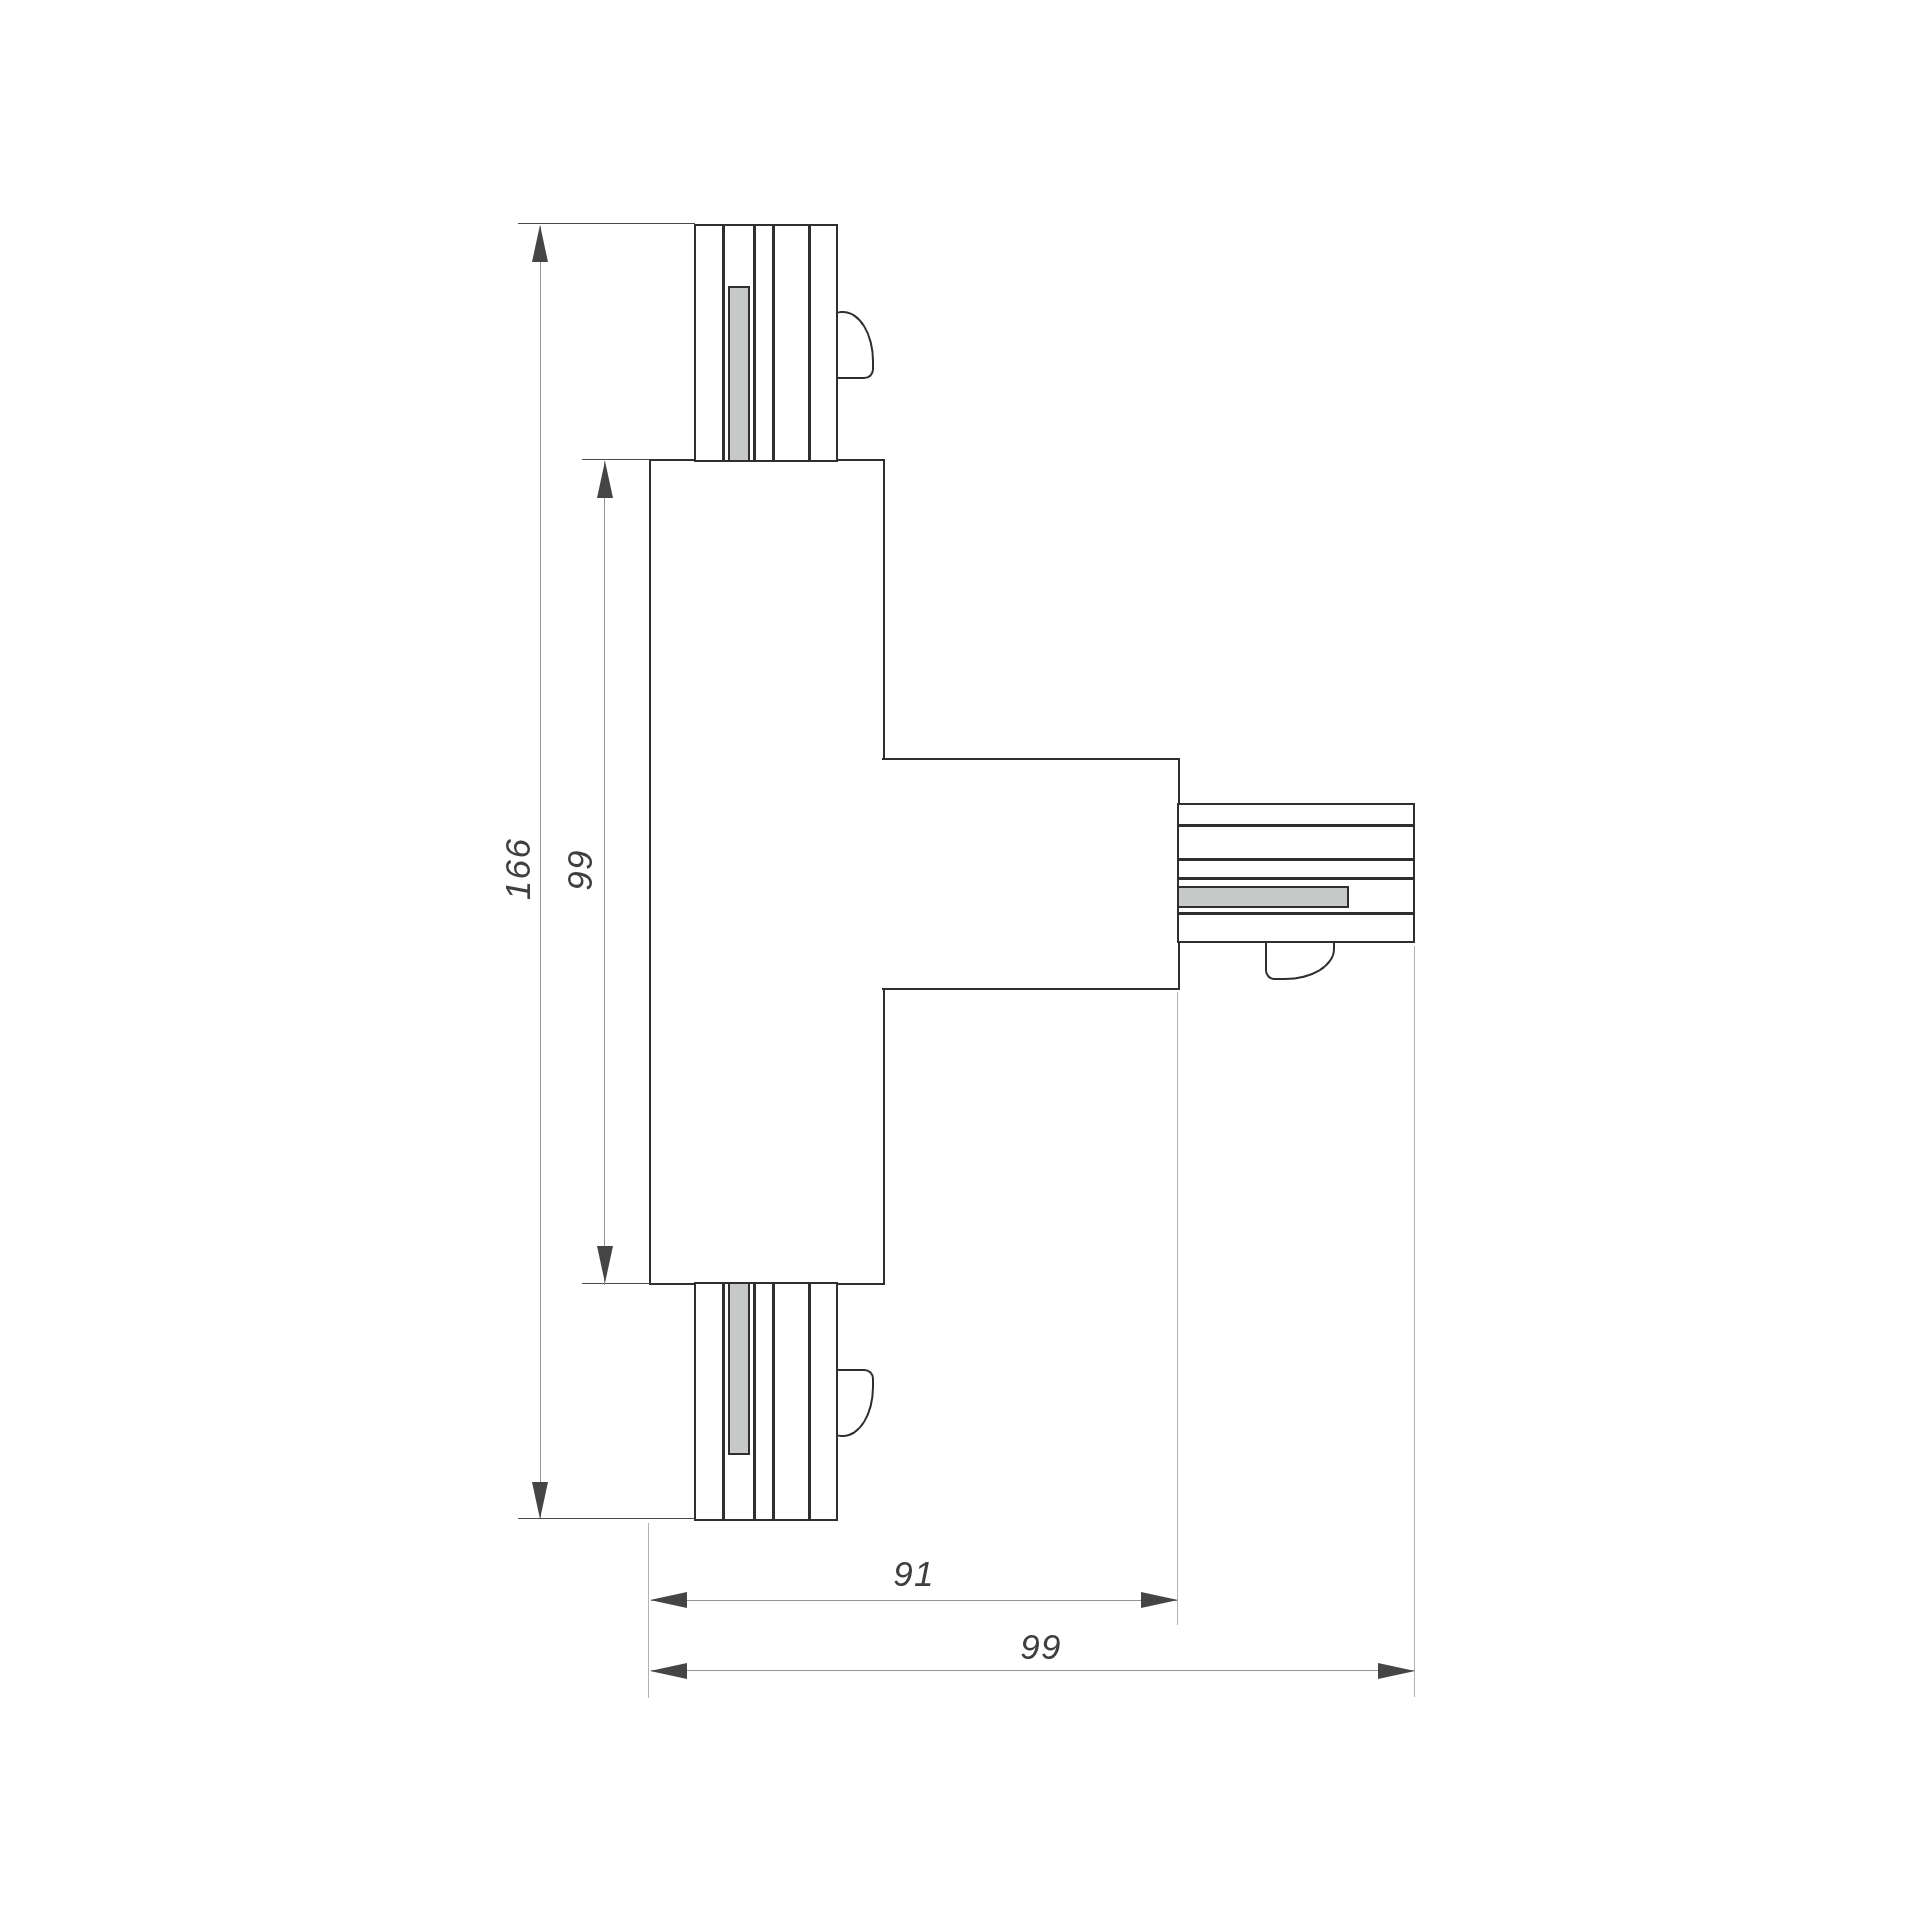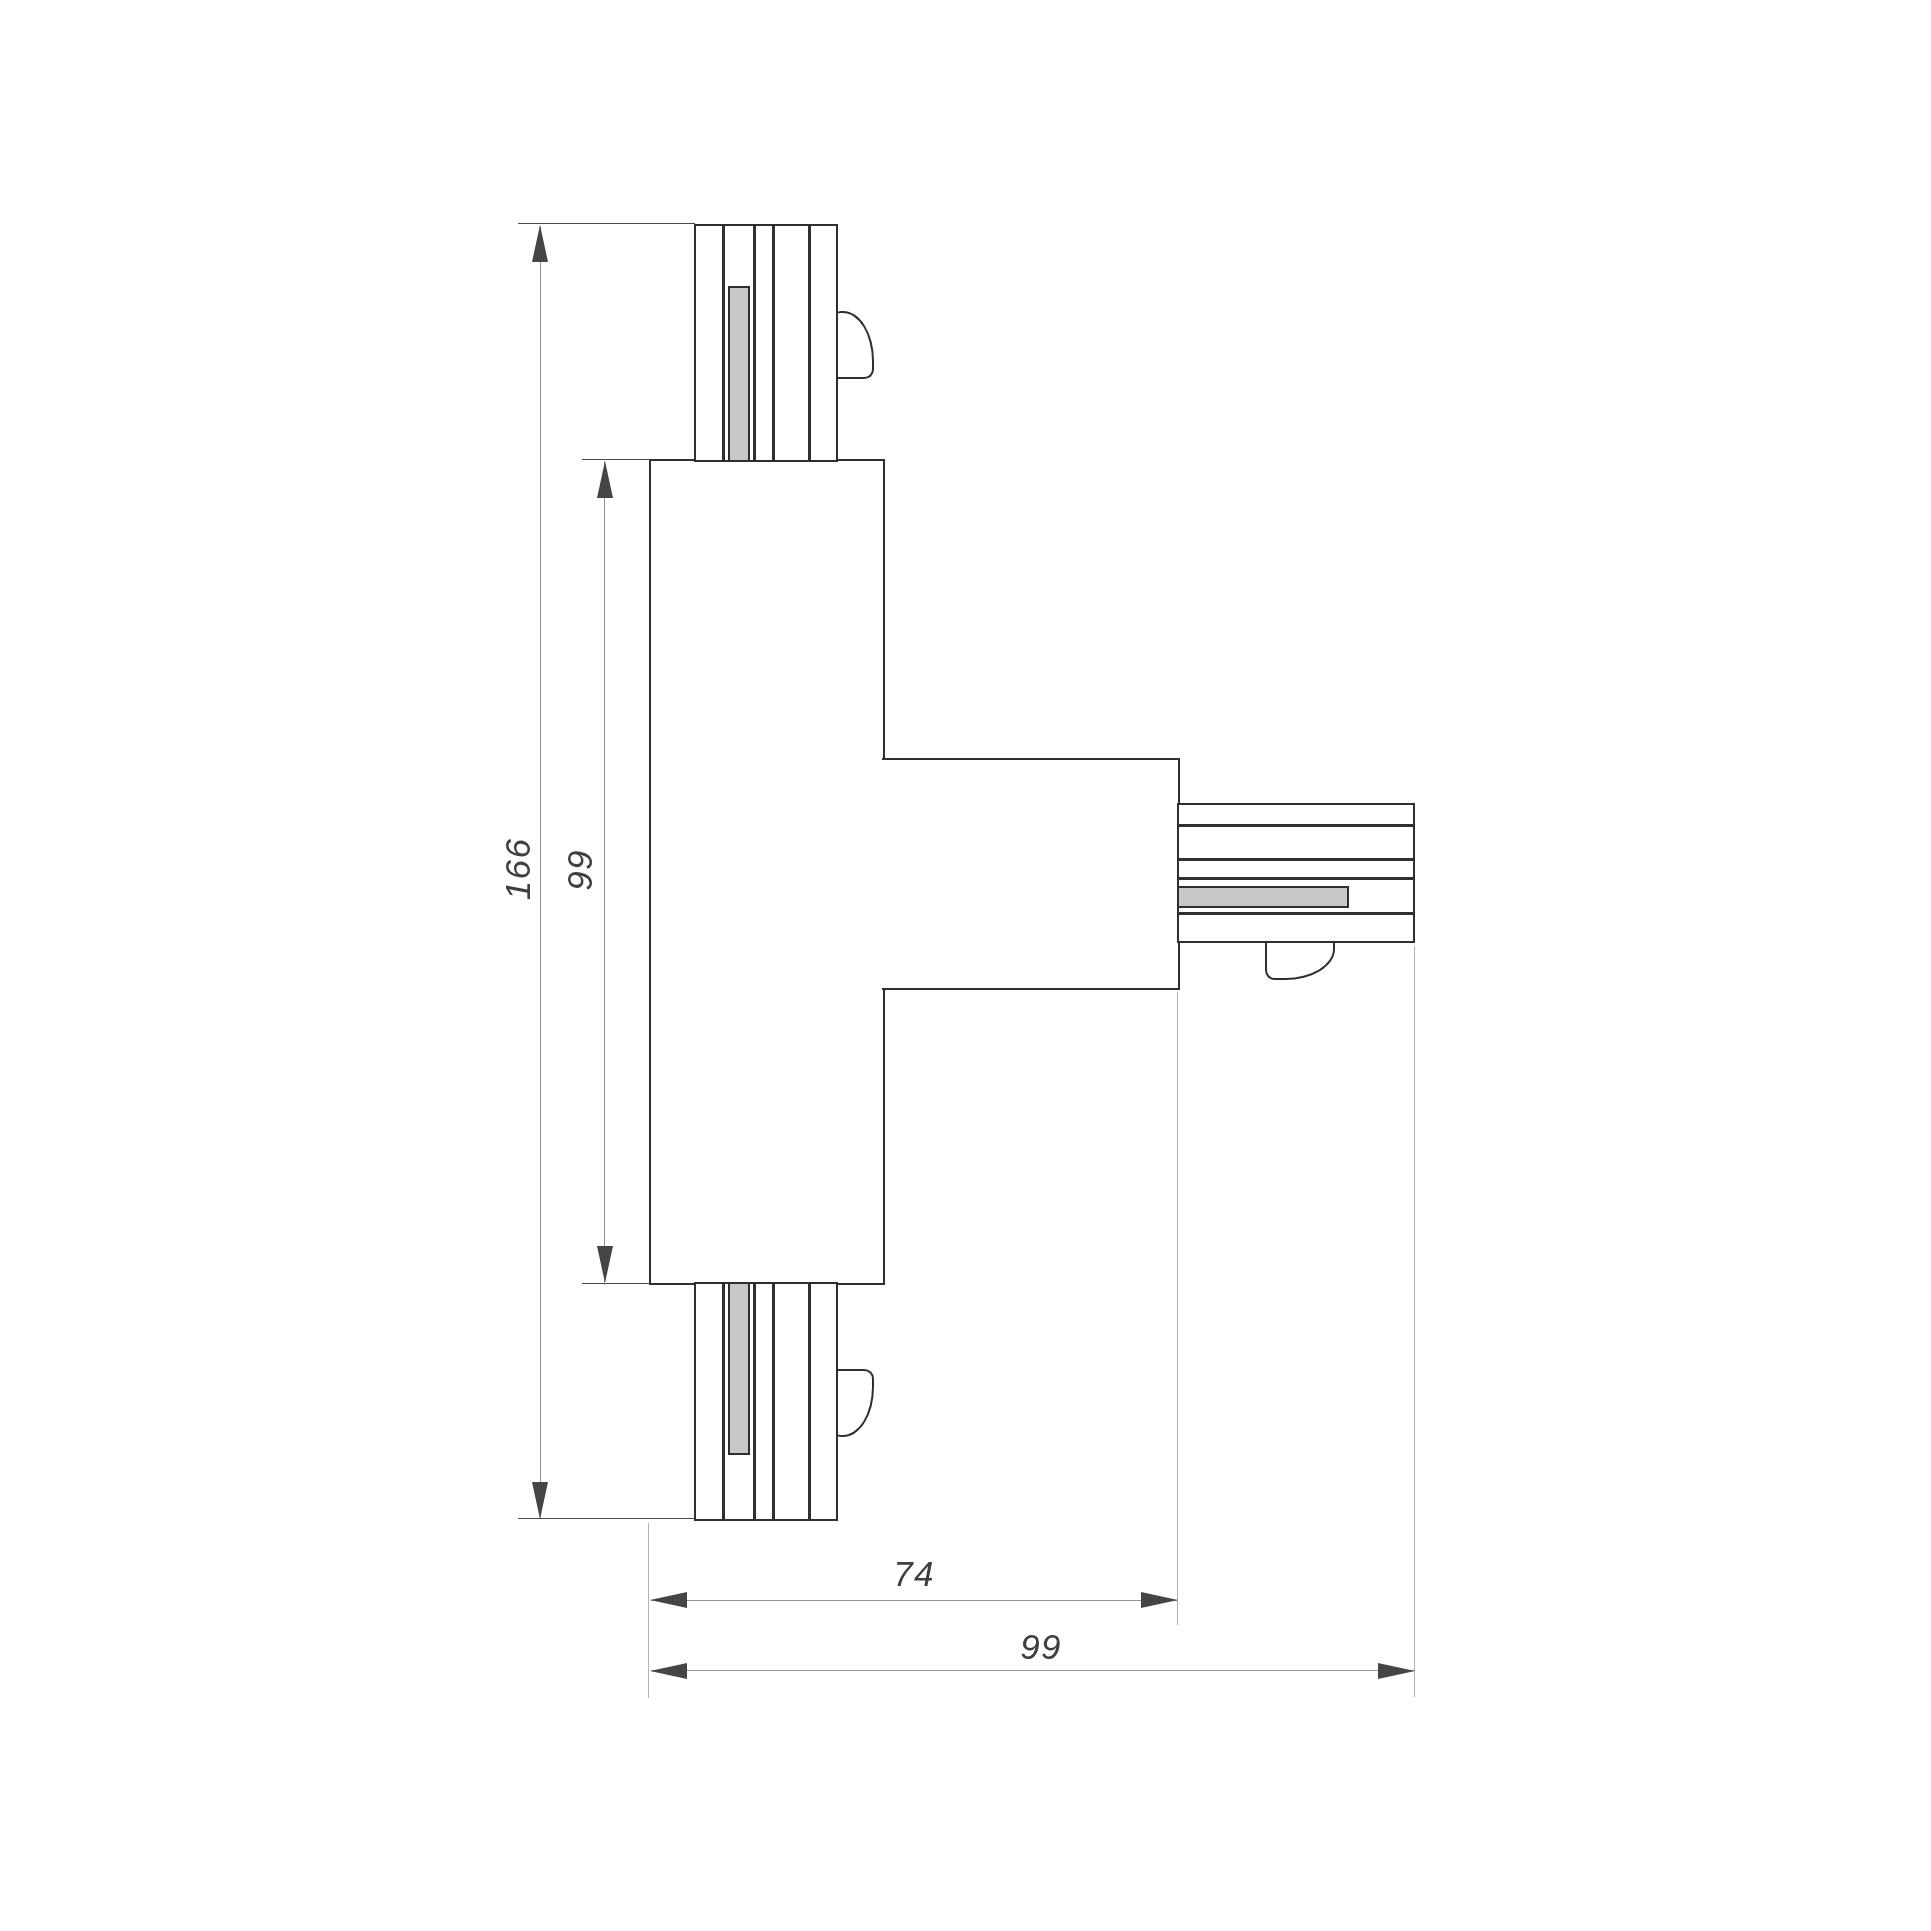--- a/index.html
+++ b/index.html
@@ -93,21 +93,21 @@
   <div class="dim w15" style="left:604px;top:461px;height:824px"></div>
   <div class="arrow arr-up" style="left:597px;top:461px"></div>
   <div class="arrow arr-down" style="left:597px;top:1246px"></div>
   <div class="dim-label rot" style="left:580px;top:870px">99</div>
 
   <div class="ext-light w15" style="left:648px;top:1523px;height:175px"></div>
   <div class="ext-light w15" style="left:1177px;top:992px;height:633px"></div>
   <div class="dim h15" style="left:651px;top:1600px;width:526px"></div>
   <div class="arrow arr-left" style="left:650px;top:1592px"></div>
   <div class="arrow arr-right" style="left:1141px;top:1592px"></div>
-  <div class="dim-label" style="left:914px;top:1574px">74</div>
+  <div class="dim-label" style="left:914px;top:1574px">91</div>
 
   <div class="ext-light w15" style="left:1414px;top:946px;height:751px"></div>
   <div class="dim h15" style="left:651px;top:1670px;width:763px"></div>
   <div class="arrow arr-left" style="left:650px;top:1663px"></div>
   <div class="arrow arr-right" style="left:1378px;top:1663px"></div>
   <div class="dim-label" style="left:1041px;top:1647px">99</div>
 
 </div>
 
 

